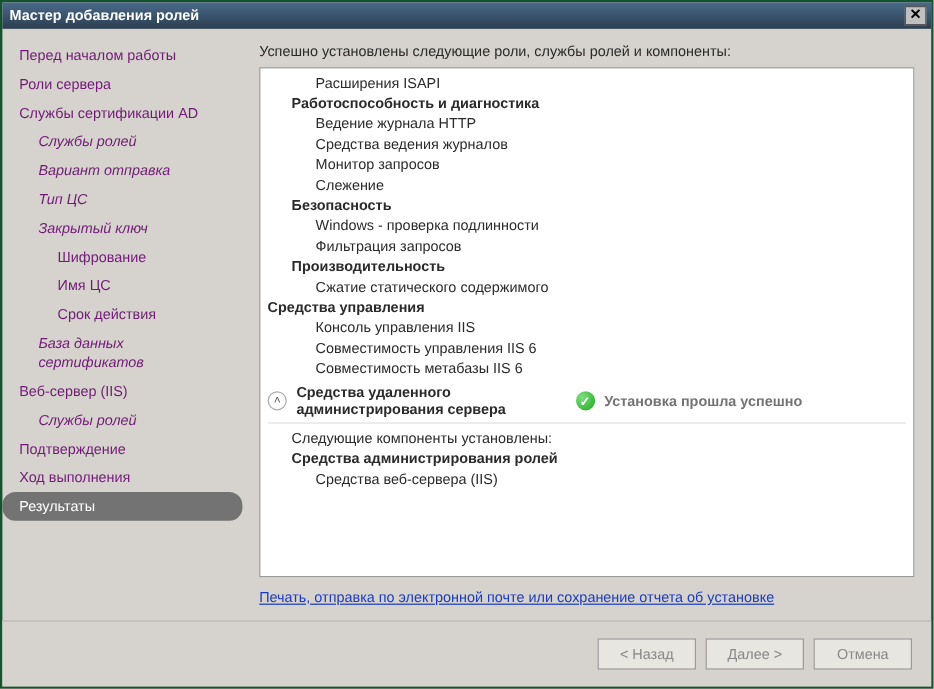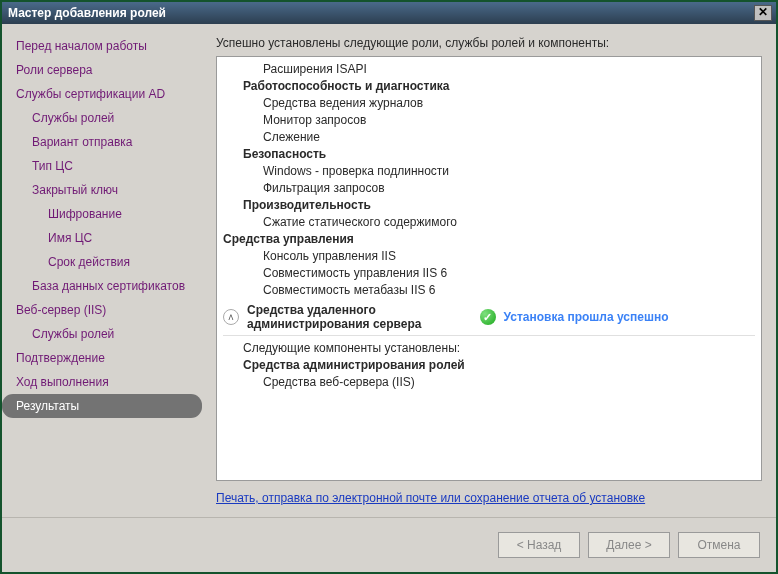--- a/index.html
+++ b/index.html
@@ -67,21 +67,21 @@
     flex-direction: column;
     gap: 0;
   }
   .side-item {
     padding: 4px 8px 4px 14px;
     color: #701a75;
     cursor: default;
     font-size: 12px;
     line-height: 16px;
   }
-  .side-item.indent1 { padding-left: 30px; }
+  .side-item.indent1 { padding-left: 30px; font-style: italic; }
   .side-item.indent2 { padding-left: 46px; }
   .side-item.selected {
     background: #737373;
     color: #fff;
     border-radius: 11px;
   }
   .main {
     flex: 1;
     padding: 12px 14px 8px 14px;
     display: flex;
@@ -118,21 +118,21 @@
     display:inline-flex; align-items:center; justify-content:center;
     font-size:10px; color:#555;
   }
   .status-row .stitle { font-weight: bold; flex: 0 0 auto; line-height:14px;}
   .status-row .ok-ico {
     width:16px;height:16px;border-radius:50%;
     background: radial-gradient(circle at 30% 30%, #7ee07e, #1ca81c);
     display:inline-flex;align-items:center;justify-content:center;color:#fff;font-size:11px;font-weight:bold;
     margin-left: 50px;
   }
-  .status-row .ok-text { font-weight: bold; color:#3b82f6; }
+  .status-row .ok-text { font-weight: bold; color:#737373; }
   .sep { border-top: 1px solid #e0e0e0; margin: 4px 0; }
   .link {
     color: #1a3ac0;
     text-decoration: underline;
     margin: 10px 0 4px 0;
     display: inline-block;
     font-size: 12px;
   }
   .footer {
     border-top: 1px solid #b8b5af;
@@ -193,20 +193,21 @@
         <div class="side-item selected">Результаты</div>
       </div>
 
     <div class="main">
       <div class="intro">Успешно установлены следующие роли, службы ролей и компоненты:</div>
 
       <div class="panel">
         <div id="tree">
             <div class="row l2">Расширения ISAPI</div>
             <div class="row l1">Работоспособность и диагностика</div>
+            <div class="row l2">Ведение журнала HTTP</div>
             <div class="row l2">Средства ведения журналов</div>
             <div class="row l2">Монитор запросов</div>
             <div class="row l2">Слежение</div>
             <div class="row l1">Безопасность</div>
             <div class="row l2">Windows - проверка подлинности</div>
             <div class="row l2">Фильтрация запросов</div>
             <div class="row l1">Производительность</div>
             <div class="row l2">Сжатие статического содержимого</div>
             <div class="row l0">Средства управления</div>
             <div class="row l2">Консоль управления IIS</div>

